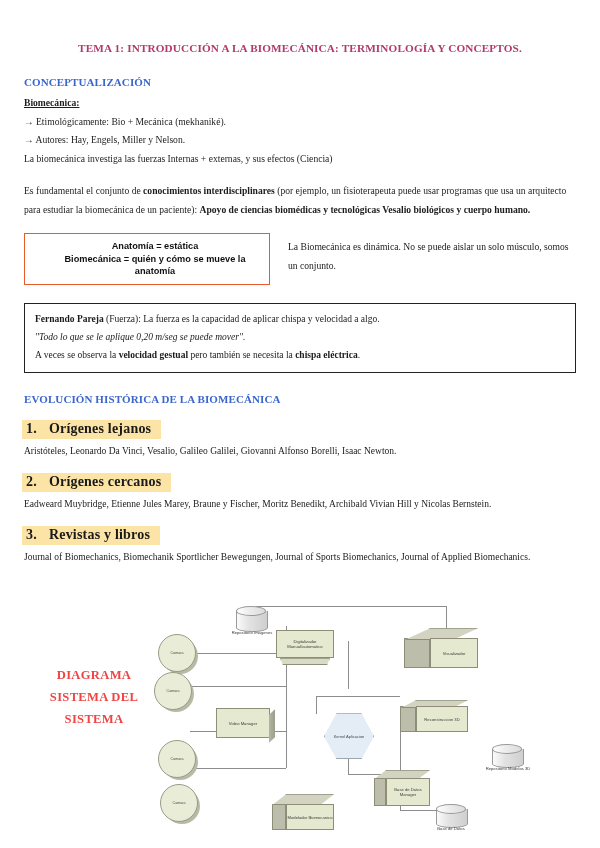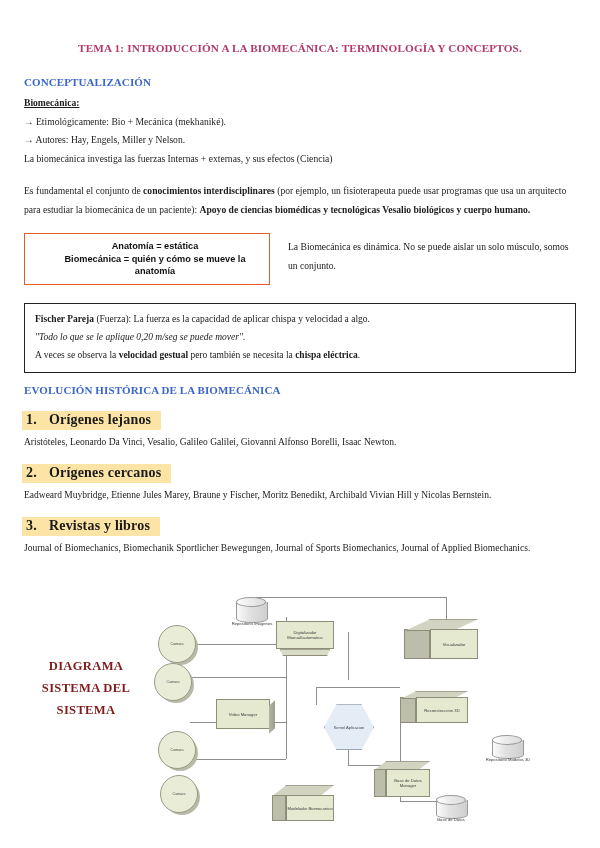--- a/index.html
+++ b/index.html
@@ -56,22 +56,22 @@
     padding:1px 10px 2px 4px;
     margin:9px 0 3px 22px;
     letter-spacing:.2px;
   }
   .numitem .n{margin-right:12px;}
   .listtext{font-size:9.5px;line-height:1.9;margin:0 24px 0 24px;}
 
   
   .diagram{position:relative;width:600px;height:300px;margin-top:10px;}
   .diagram-title{
-    position:absolute;left:16px;top:88px;width:140px;
-    text-align:center;color:#7f1d1d;font-weight:bold;
+    position:absolute;left:24px;top:88px;width:140px;
+    text-align:center;color:#ef4444;font-weight:bold;
     font-size:12.6px;line-height:1.75;
     font-family:"Liberation Serif", serif;letter-spacing:.3px;
   }
   .d-label{
     position:absolute;text-align:center;
     font-family:"Liberation Sans", sans-serif;
     color:#3a3a3a;pointer-events:none;
   }
 
   .node{position:absolute;}
@@ -163,26 +163,26 @@
     <div class="row2">
       <div class="orange-box">
         <div>Anatomía = estática</div>
         <div>Biomecánica = quién y cómo se mueve la anatomía</div>
       </div>
       <div class="row2-text">La Biomecánica es dinámica. No se puede aislar un solo músculo, somos un conjunto.</div>
     </div>
   </div>
 
   <div class="black-box">
-    <div><b>Fischer Pareja</b><span> (Fuerza): La fuerza es la capacidad de aplicar chispa y velocidad a algo.</span></div>
+    <div><b>Fernando Pareja</b><span> (Fuerza): La fuerza es la capacidad de aplicar chispa y velocidad a algo.</span></div>
     <div><i>"Todo lo que se le aplique 0,20 m/seg se puede mover".</i></div>
     <div><span>A veces se observa la </span><b>velocidad gestual</b><span> pero también se necesita la </span><b>chispa eléctrica</b><span>.</span></div>
   </div>
 
-  <div class="section-head small" style="margin-top:11px">EVOLUCIÓN HISTÓRICA DE LA BIOMECÁNICA</div>
+  <div class="section-head small" style="margin-top:20px">EVOLUCIÓN HISTÓRICA DE LA BIOMECÁNICA</div>
 
   <div class="numitem"><span class="n">1.</span><span>Orígenes lejanos</span></div>
   <div class="listtext">Aristóteles, Leonardo Da Vinci, Vesalio, Galileo Galilei, Giovanni Alfonso Borelli, Isaac Newton.</div>
 
   <div class="numitem" style="margin-top:13px"><span class="n">2.</span><span>Orígenes cercanos</span></div>
   <div class="listtext">Eadweard Muybridge, Etienne Jules Marey, Braune y Fischer, Moritz Benedikt, Archibald Vivian Hill y Nicolas Bernstein.</div>
 
   <div class="numitem" style="margin-top:13px"><span class="n">3.</span><span>Revistas y libros</span></div>
   <div class="listtext">Journal of Biomechanics, Biomechanik Sportlicher Bewegungen, Journal of Sports Biomechanics, Journal of Applied Biomechanics.</div>
 

